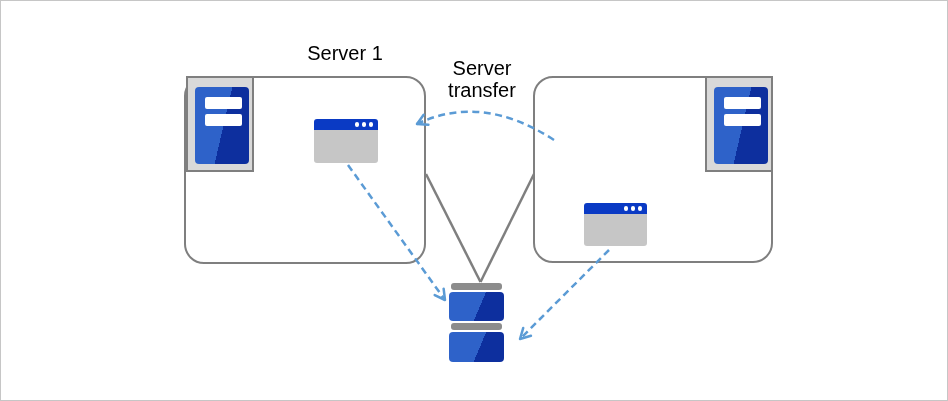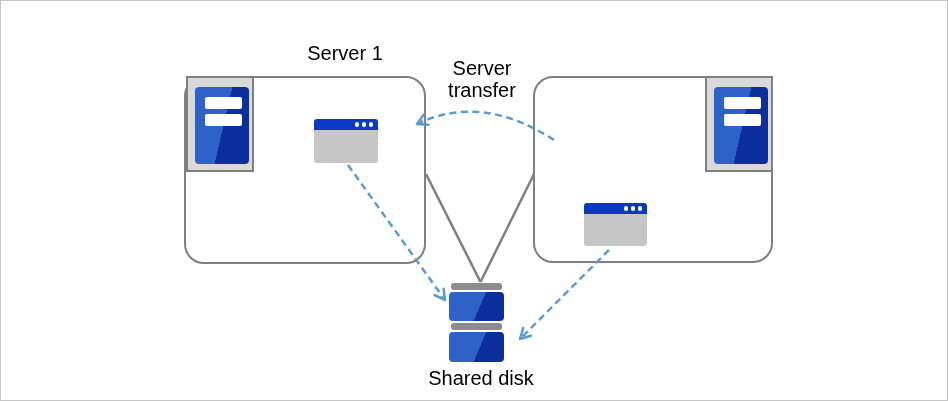--- a/index.html
+++ b/index.html
@@ -72,21 +72,20 @@
     </div>
     <div class="win-body"></div>
   </div>
 
   <div class="label" style="left:436px;top:56px;width:90px;white-space:normal;">Server transfer</div>
 
   <div class="disk-cap" style="top:282px;"></div>
   <div class="disk-platter" style="top:291px;height:29px;"></div>
   <div class="disk-cap" style="top:322px;"></div>
   <div class="disk-platter" style="top:331px;height:30px;"></div>
-  <div class="label" style="left:380px;top:366px;width:200px;">Shared disk</div>
 
   <svg id="wires" width="948" height="401" viewBox="0 0 948 401">
     <defs>
       <marker id="vhead" viewBox="0 0 16 16" markerWidth="16" markerHeight="16" refX="13" refY="8" orient="auto" markerUnits="userSpaceOnUse">
         <path d="M3,2.5 L13,8 L3,13.5" fill="none" stroke="#5B9BD5" stroke-width="2.5" stroke-linecap="round" stroke-linejoin="round"></path>
       </marker>
     </defs>
     <path d="M425,173 L479.5,281" stroke="#7f7f7f" stroke-width="2.5" fill="none"></path>
     <path d="M533,173 L479.5,281" stroke="#7f7f7f" stroke-width="2.5" fill="none"></path>
     <path d="M553,139 Q481,92 416,123" stroke="#5B9BD5" stroke-width="2.5" fill="none" stroke-dasharray="7 4.5" marker-end="url(#vhead)"></path>

